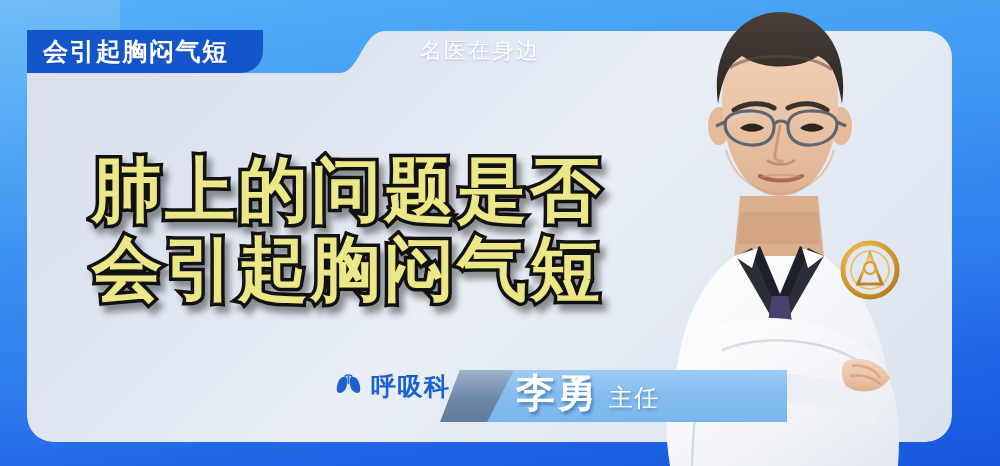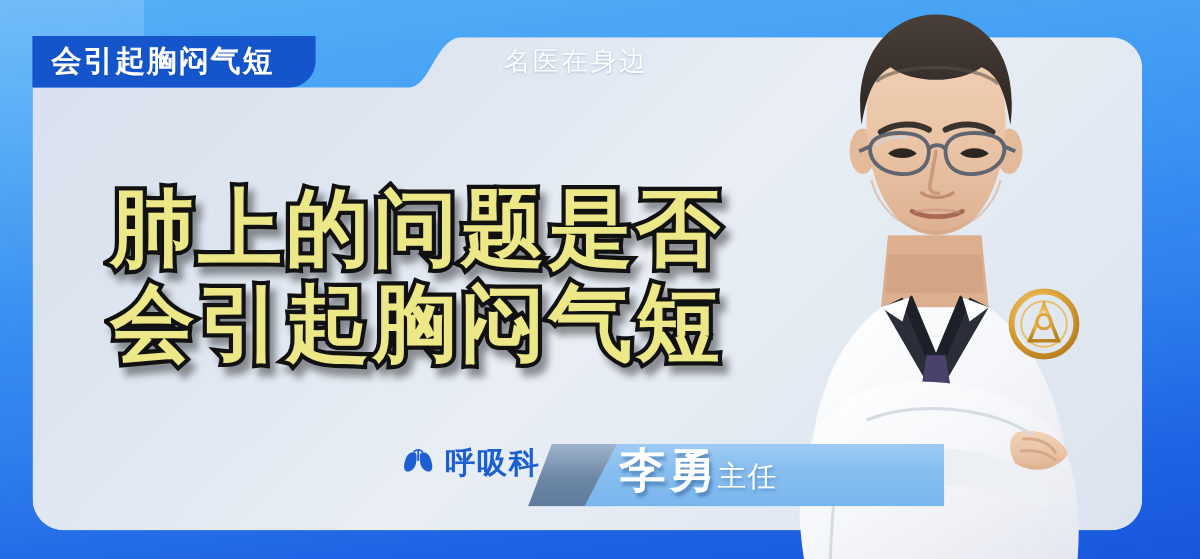--- a/index.html
+++ b/index.html
@@ -121,21 +121,21 @@
     position:absolute;
     left:487px; top:2px;
     width:300px; height:52px;
     background:linear-gradient(180deg,#9ecbf3 0%,#86bdef 45%,#7ab6ee 100%);
     -webkit-clip-path:polygon(9% 0,100% 0,100% 100%,0 100%);
     clip-path:polygon(9% 0,100% 0,100% 100%,0 100%);
   }
   .name-text {
     position:absolute;
     left:516px; top:5px;
-    display:flex; align-items:baseline; 
+    display:flex; align-items:baseline; gap:11px;
   }
   .name-text .dr-name {
     color:#ffffff;
     font-size:39px;
     font-weight:bold;
     letter-spacing:2px;
     line-height:1;
     text-shadow:2px 3px 3px rgba(24,70,130,.45);
   }
   .name-text .dr-title {

